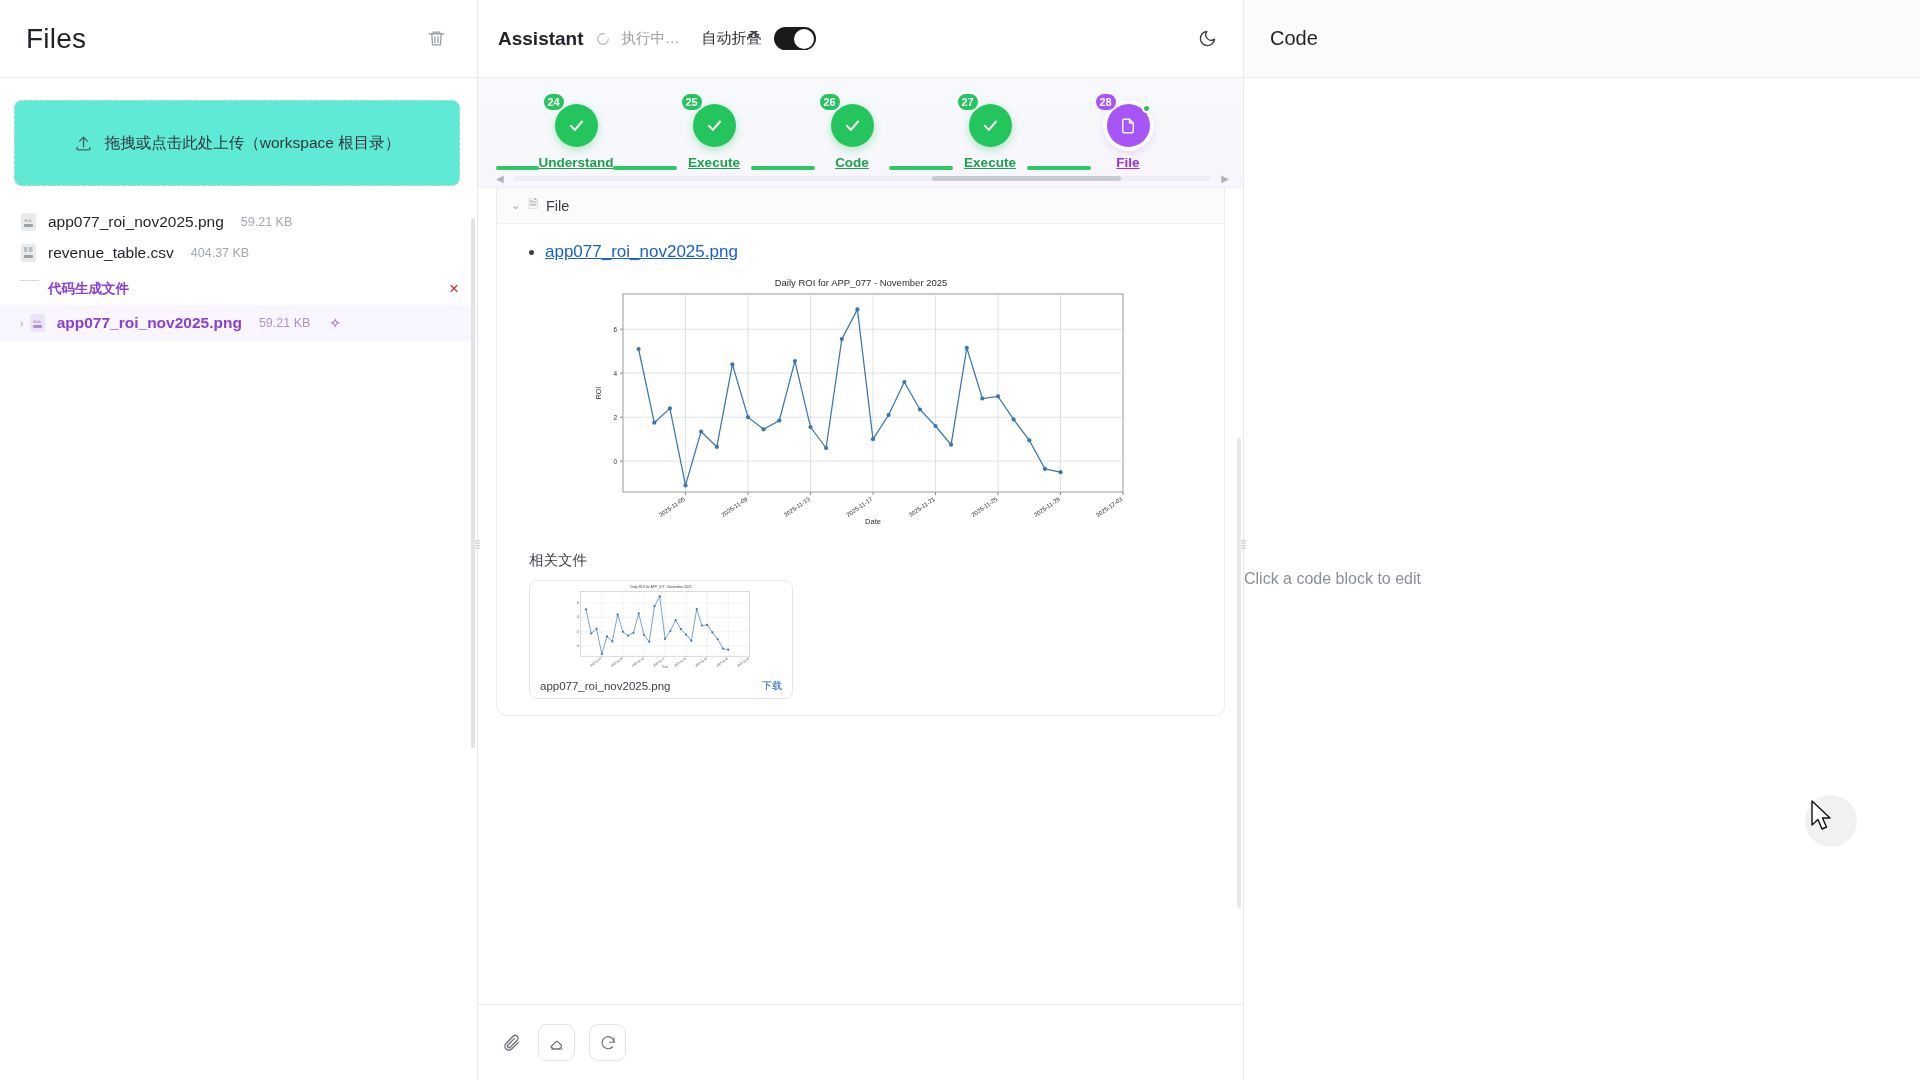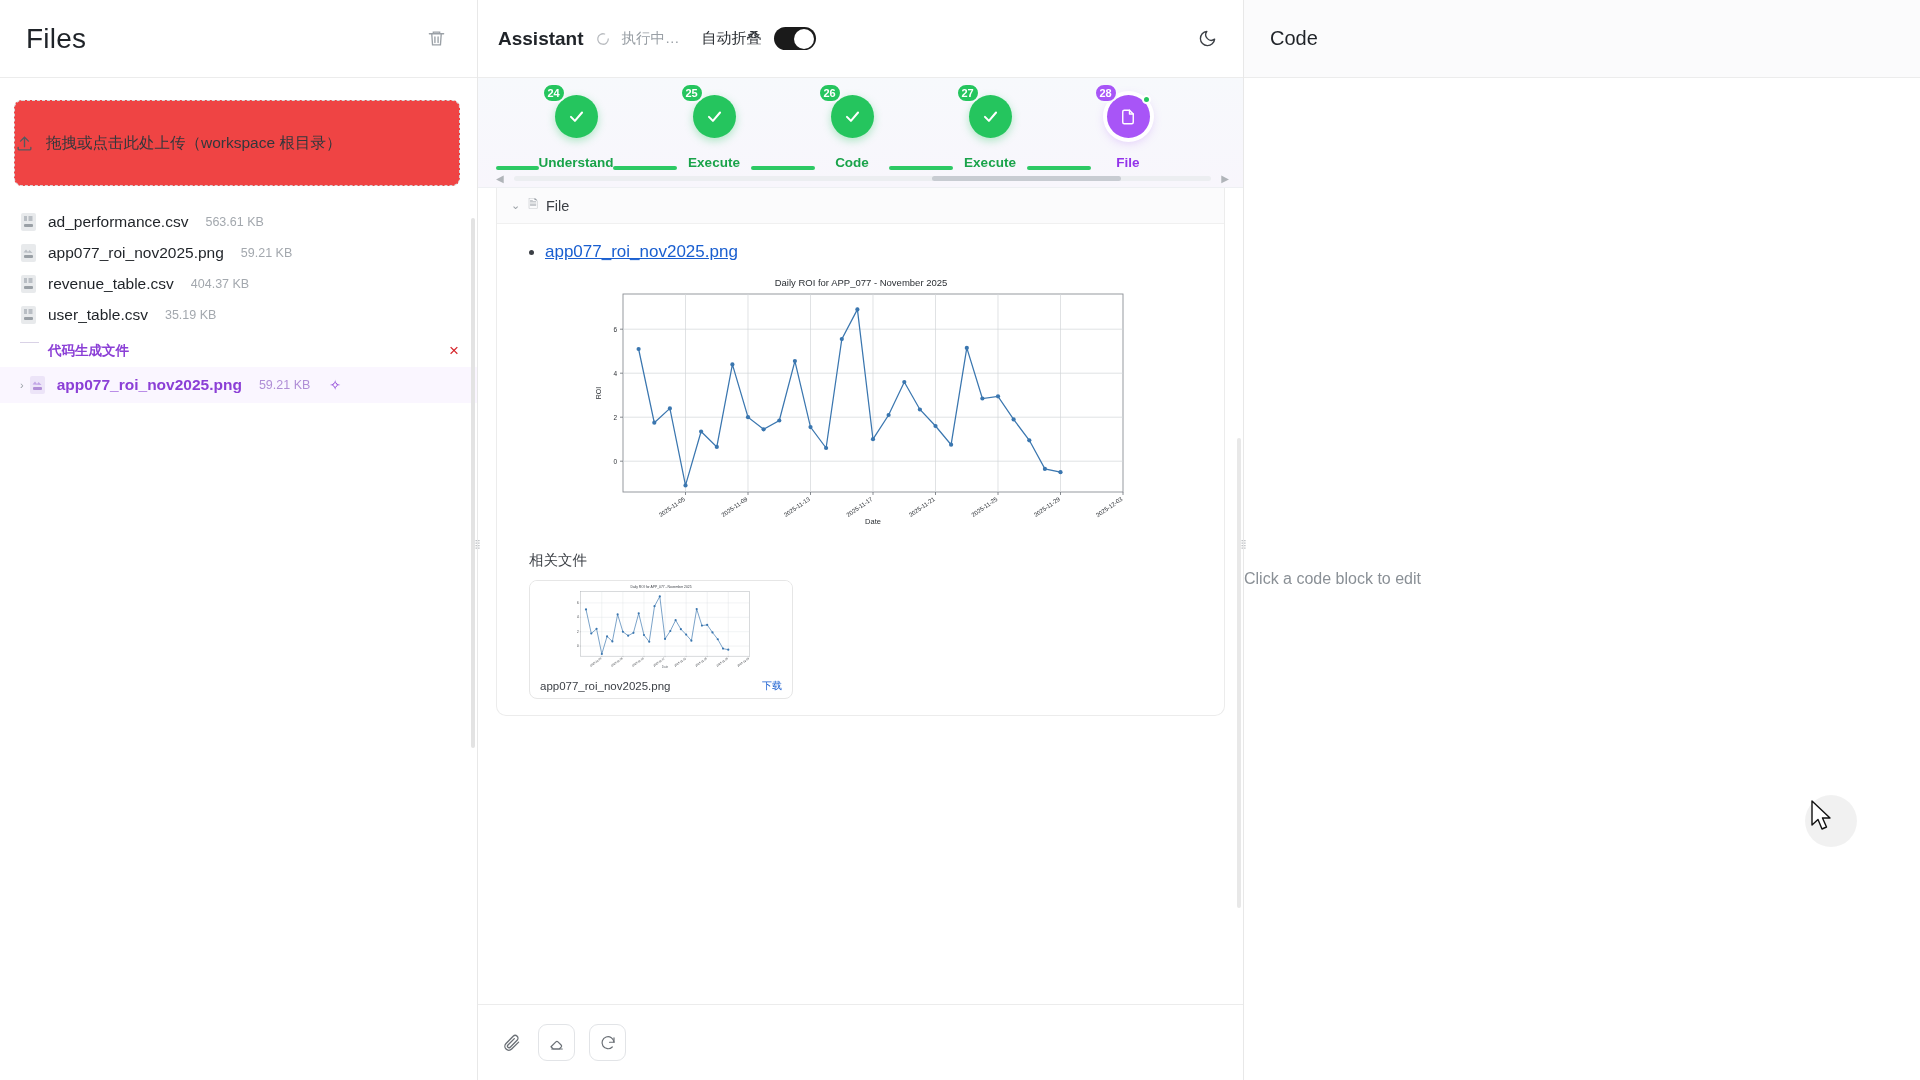--- a/index.html
+++ b/index.html
@@ -13,21 +13,21 @@
   .app { display: flex; width: 1920px; height: 1080px; background:#fff; }
 
   
   .sidebar { width: 478px; height: 1080px; border-right: 1px solid #e8e8e8; display:flex; flex-direction:column; background:#fff; position:relative; }
   .sidebar-header { height: 78px; display:flex; align-items:center; justify-content:space-between; padding: 0 28px 0 26px; border-bottom:1px solid #ececec; }
   .sidebar-title { font-size: 28px; font-weight: 400; color:#1f2328; letter-spacing:.2px; }
   .trash-btn { width:26px; height:26px; display:flex; align-items:center; justify-content:center; cursor:pointer; color:#9aa0a6; }
   .sidebar-body { flex:1; overflow:hidden; position:relative; padding-top: 22px;}
   .upload-zone {
     margin: 0 17px 0 14px; height: 86px; border: 1px dashed #d6d8db; border-radius: 8px;
-    background: #ef4444; display:flex; align-items:center; gap:12px; cursor:pointer;
+    background: #5eead4; display:flex; align-items:center; justify-content:center; gap:12px; cursor:pointer;
   }
   .upload-text { font-size: 15.5px; color:#33373c; }
   .upload-icon { color:#55595e; display:flex; }
   .file-list { margin-top: 20px; }
   .file-row { display:flex; align-items:center; gap:11px; padding: 5px 14px 5px 20px; height:31px; cursor:pointer; }
   .file-icon { width:17px; height:20px; flex: none; position:relative; }
   .fname { font-size: 15.5px; color:#1f2328; }
   .fsize { font-size: 12.5px; color:#a3a8ae; margin-left: 6px; }
   .gen-divider { display:flex; gap:9px; padding: 12px 14px 7px 20px; }
   .gen-line { width:19px; height:1px; background:#d9d2e6; }
@@ -56,21 +56,21 @@
   .stepper-wrap { height:110px; background:linear-gradient(180deg,#f7f9fc 0%, #f8f6fc 100%); position:relative; overflow:hidden; border-bottom:1px solid #eef0f3;}
   .stepper { display:flex; align-items:flex-end; height:92px; padding: 0 18px; gap:0; }
   .seg { width:43px; height:4px; border-radius:3px; background:#2dc964; flex:none; }
   .seg.long { width:64px; }
   .step { width:74px; flex:none; display:flex; flex-direction:column; align-items:center; position:relative; cursor:pointer; }
   .node { width:43px; height:43px; border-radius:50%; background:#25c55e; display:flex; align-items:center; justify-content:center; box-shadow: 0 3px 9px rgba(37,197,94,.35); position:relative; }
   .node.purple { background:#a855f7; box-shadow: 0 0 0 4px #fff, 0 3px 12px rgba(168,85,247,.4); }
   .badge { position:absolute; top:-12px; left:-13px; min-width:20px; height:20px; padding:0 4px; border-radius:10px; background:#25c55e; color:#fff; font-size:11px; font-weight:700; display:flex; align-items:center; justify-content:center; border:2px solid #f7f9fc; }
   .badge.purple { background:#a855f7; }
   .dot-live { position:absolute; top:0px; right:-1px; width:9px; height:9px; border-radius:50%; background:#25c55e; border:2px solid #fff; }
-  .step-label { margin-top:17px; font-size:13.5px; font-weight:700; color:#1aa34a; white-space:nowrap; }
+  .step-label { margin-top:8px; font-size:13.5px; font-weight:700; color:#1aa34a; white-space:nowrap;text-decoration:underline; }
   .step-label.purple { color:#9333ea; }
   .stepper-scroll { position:absolute; left:18px; right:14px; bottom:6px; height:5px; display:flex; align-items:center; }
   .ss-track { flex:1; height:5px; background:#eceef1; border-radius:3px; position:relative; margin:0 10px;}
   .ss-thumb { position:absolute; left:60%; width:27%; height:5px; background:#c8ccd2; border-radius:3px; }
   .ss-arrow { color:#b0b4b9; font-size:10px; }
 
   
   .chat-body { flex:1; overflow:hidden; padding: 0 0 0 0; position:relative; background:#fff; }
   .msg-card { margin: 0 18px; border:1px solid #ececec; border-top:none; border-radius: 0 0 10px 10px; background:#fff; }
   .card-head { display:flex; align-items:center; gap:8px; padding: 7px 14px; background:#fbfbfc; border-bottom:1px solid #f0f0f0; font-size:14.5px; color:#3b3f45;}
@@ -129,70 +129,46 @@
           <svg width="19" height="19" viewBox="0 0 24 24" fill="none" stroke="currentColor" stroke-width="1.7" stroke-linecap="round">
               <path d="M12 16V4M7 9l5-5 5 5"></path>
               <path d="M4 17v2a1 1 0 001 1h14a1 1 0 001-1v-2"></path>
             </svg>
         </span>
         <span class="upload-text">拖拽或点击此处上传（workspace 根目录）</span>
       </div>
 
       <div class="file-list">
 
+
+        <div class="file-row">
+          <span class="file-icon">
+            <svg width="17" height="20" viewBox="0 0 17 20">
+                <rect x="1" y="1" width="15" height="18" rx="2" fill="#e8eaec"></rect>
+                <path d="M3.5 9.5l2.5-3 2 2.4 1.6-1.8 2.9 2.9z" fill="#b9bec4"></path>
+                <rect x="4" y="12" width="9" height="3" rx="1" fill="#9aa0a6"></rect>
+              </svg>
+          </span>
+          <span class="fname">app077_roi_nov2025.png</span>
+          <span class="fsize">59.21 KB</span>
+        </div>
+
         <div class="file-row">
           <span class="file-icon">
             <svg width="17" height="20" viewBox="0 0 17 20">
                 <rect x="1" y="1" width="15" height="18" rx="2" fill="#e8eaec"></rect>
                 <rect x="4" y="4" width="3" height="5" fill="#b9bec4"></rect>
                 <rect x="8.5" y="4" width="4" height="5" fill="#b9bec4"></rect>
                 <rect x="4" y="12" width="9" height="3" rx="1" fill="#9aa0a6"></rect>
               </svg>
           </span>
-          <span class="fname">ad_performance.csv</span>
-          <span class="fsize">563.61 KB</span>
-        </div>
-
-        <div class="file-row">
-          <span class="file-icon">
-            <svg width="17" height="20" viewBox="0 0 17 20">
-                <rect x="1" y="1" width="15" height="18" rx="2" fill="#e8eaec"></rect>
-                <path d="M3.5 9.5l2.5-3 2 2.4 1.6-1.8 2.9 2.9z" fill="#b9bec4"></path>
-                <rect x="4" y="12" width="9" height="3" rx="1" fill="#9aa0a6"></rect>
-              </svg>
-          </span>
-          <span class="fname">app077_roi_nov2025.png</span>
-          <span class="fsize">59.21 KB</span>
-        </div>
-
-        <div class="file-row">
-          <span class="file-icon">
-            <svg width="17" height="20" viewBox="0 0 17 20">
-                <rect x="1" y="1" width="15" height="18" rx="2" fill="#e8eaec"></rect>
-                <rect x="4" y="4" width="3" height="5" fill="#b9bec4"></rect>
-                <rect x="8.5" y="4" width="4" height="5" fill="#b9bec4"></rect>
-                <rect x="4" y="12" width="9" height="3" rx="1" fill="#9aa0a6"></rect>
-              </svg>
-          </span>
           <span class="fname">revenue_table.csv</span>
           <span class="fsize">404.37 KB</span>
         </div>
 
-        <div class="file-row">
-          <span class="file-icon">
-            <svg width="17" height="20" viewBox="0 0 17 20">
-                <rect x="1" y="1" width="15" height="18" rx="2" fill="#e8eaec"></rect>
-                <rect x="4" y="4" width="3" height="5" fill="#b9bec4"></rect>
-                <rect x="8.5" y="4" width="4" height="5" fill="#b9bec4"></rect>
-                <rect x="4" y="12" width="9" height="3" rx="1" fill="#9aa0a6"></rect>
-              </svg>
-          </span>
-          <span class="fname">user_table.csv</span>
-          <span class="fsize">35.19 KB</span>
-        </div>
 
         <div class="gen-divider">
           <span class="gen-line"></span>
           <span class="gen-label">代码生成文件</span>
           <span class="gen-x">×</span>
         </div>
 
         <div class="file-row generated">
           <span class="caret-small">›</span>
           <span class="file-icon">

